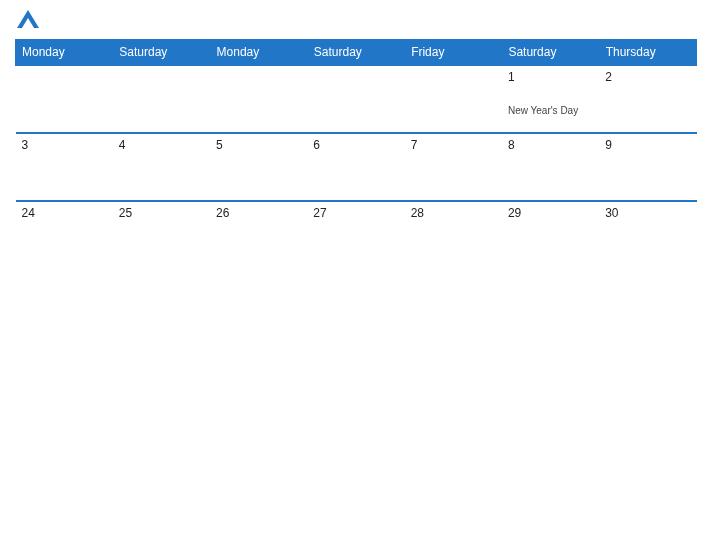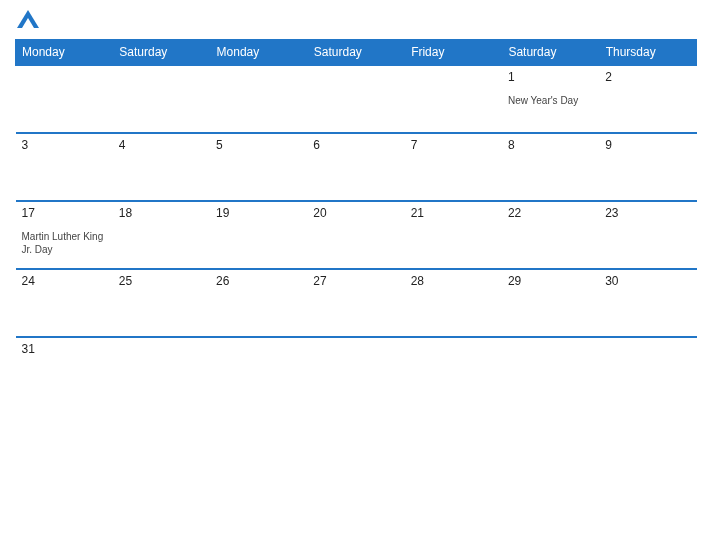--- a/index.html
+++ b/index.html
@@ -87,21 +87,21 @@
     }
     .day-number {
       font-size: 12px;
       color: #222;
       display: block;
     }
     .holiday-label {
       font-size: 10px;
       color: #444;
       display: block;
-      margin-top: 10px;
+      margin-top: 20px;
       line-height: 1.3;
     }
     .last-row td {
       height: 55px;
     }
   </style>
 </head>
 <body>
 
 <div class="calendar-container">
@@ -166,71 +166,36 @@
           </td>
           <td>
             <span class="day-number">8</span>
           </td>
           <td>
             <span class="day-number">9</span>
           </td>
         </tr>
         <tr>
           <td>
-            <span class="day-number">17</span>
-            <span class="holiday-label">Martin Luther King Jr. Day</span>
-          </td>
-          <td>
-            <span class="day-number">18</span>
-          </td>
-          <td>
-            <span class="day-number">19</span>
-          </td>
-          <td>
-            <span class="day-number">20</span>
-          </td>
-          <td>
-            <span class="day-number">21</span>
-          </td>
-          <td>
-            <span class="day-number">22</span>
-          </td>
-          <td>
-            <span class="day-number">23</span>
-          </td>
-        </tr>
-        <tr>
-          <td>
             <span class="day-number">24</span>
           </td>
           <td>
             <span class="day-number">25</span>
           </td>
           <td>
             <span class="day-number">26</span>
           </td>
           <td>
             <span class="day-number">27</span>
           </td>
           <td>
             <span class="day-number">28</span>
           </td>
           <td>
             <span class="day-number">29</span>
           </td>
           <td>
             <span class="day-number">30</span>
           </td>
-        </tr>
-        <tr class="last-row">
-          <td>
-            <span class="day-number">31</span>
-          </td>
-          <td></td>
-          <td></td>
-          <td></td>
-          <td></td>
-          <td></td>
-          <td></td>
         </tr>
       </tbody>
   </table>
 </div>
 
 </body></html>

